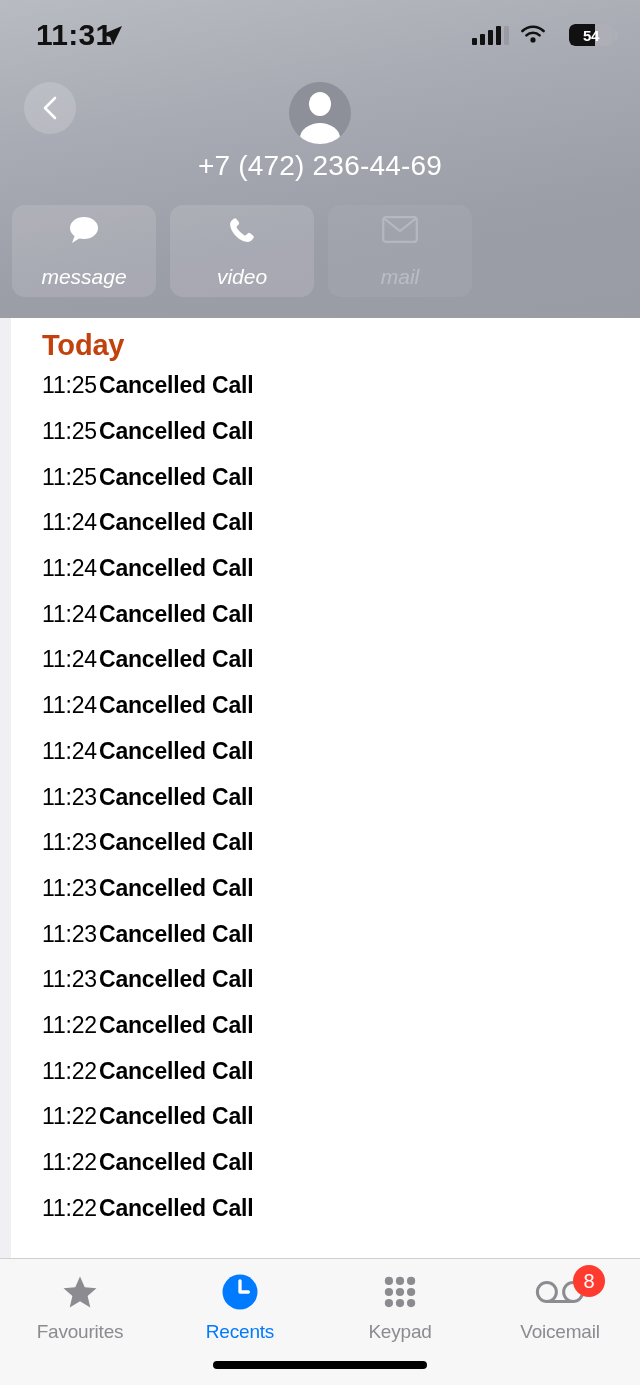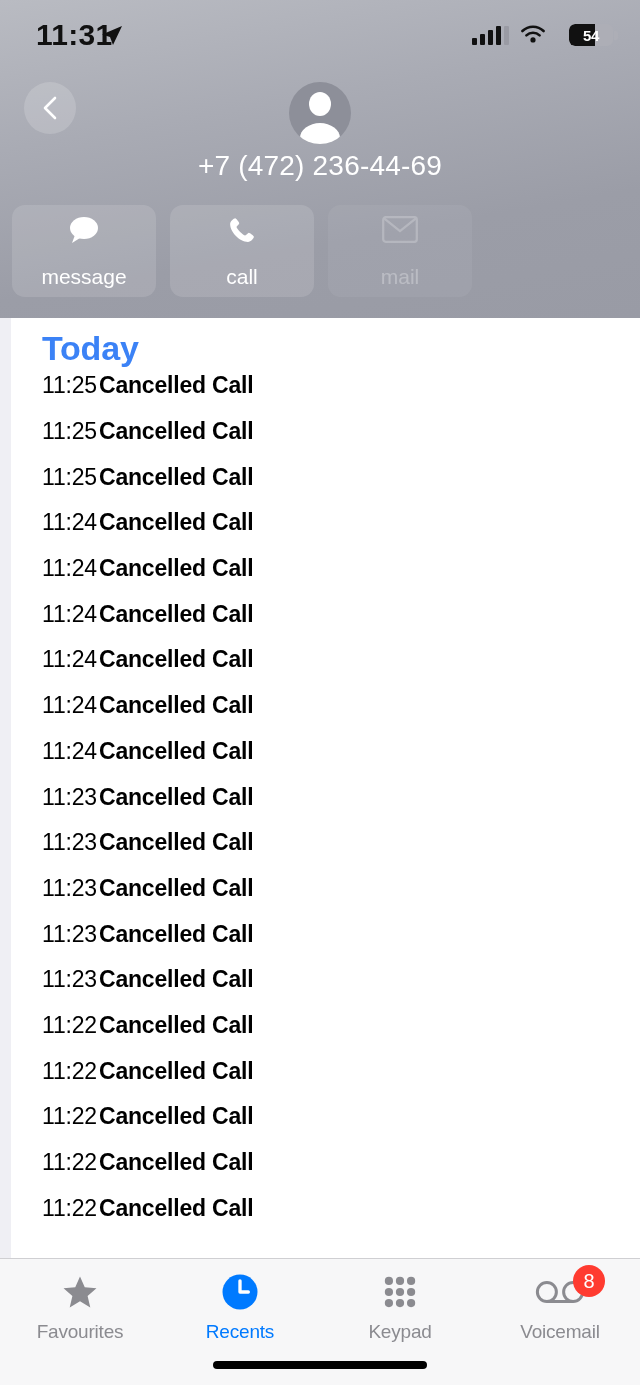--- a/index.html
+++ b/index.html
@@ -99,36 +99,36 @@
 
   
   .actions {
     position:absolute; left:12px; top:205px;
     display:flex; gap:14px;
   }
   .act {
     width:144px; height:92px; border-radius:13px;
     background:rgba(255,255,255,0.13);
     display:flex; flex-direction:column; align-items:center; justify-content:center;
-    gap:19px; cursor:pointer;
+    gap:19px; cursor:pointer;font-style:italic;
   }
   .act.disabled { opacity:0.45; cursor:default; }
   .act-label { font-size:21px; color:#fff; }
   .act.disabled .act-label { color:#e2e3e8; }
   .act-icon { height:32px; display:flex; align-items:center; }
 
   
   .list {
     position:absolute; left:11px; top:318px;
     width:629px; height:940px;
     background:#fff; overflow:hidden;
   }
   .today {
     position:absolute; left:31px; top:11px;
-    font-size:34px; font-weight:bold; color:#3b82f6; letter-spacing:-0.2px;
+    font-size:29px; font-weight:bold; color:#c2410c; letter-spacing:-0.2px;
   }
   .rows { position:absolute; left:0; top:45px; width:629px; }
   .row {
     position:relative; height:45.7px;
     display:flex; align-items:center; cursor:pointer;padding-left:40px;
   }
   .row-time {
     position:absolute; left:31px;
     font-size:23px; color:#000; letter-spacing:-0.2px;
   }
@@ -226,21 +226,21 @@
         </div>
         <div class="act-label">message</div>
       </div>
 
       <div class="act">
         <div class="act-icon">
           <svg width="30" height="30" viewBox="0 0 24 24">
             <path d="M6.6 2.5 C5.3 2.5 2.5 5 2.5 7.2 c0 6.6 7.7 14.3 14.3 14.3 2.2 0 4.7-2.8 4.7-4.1 0-.7-3.3-3.2-4-3.2-.8 0-2.3 2.2-3 2.2-1.3 0-6.9-5.6-6.9-6.9 0-.7 2.2-2.2 2.2-3 0-.7-2.5-4-3.2-4 Z" fill="#fff"></path>
           </svg>
         </div>
-        <div class="act-label">call</div>
+        <div class="act-label">video</div>
       </div>
 
 
       <div class="act disabled">
         <div class="act-icon">
           <svg width="36" height="27" viewBox="0 0 36 27">
             <rect x="1.2" y="1.2" width="33.6" height="24.6" rx="2.5" fill="none" stroke="#d6d7dc" stroke-width="2.2"></rect>
             <path d="M1.8 2.2 L18 15 L34.2 2.2" fill="none" stroke="#d6d7dc" stroke-width="2.2"></path>
           </svg>
         </div>

